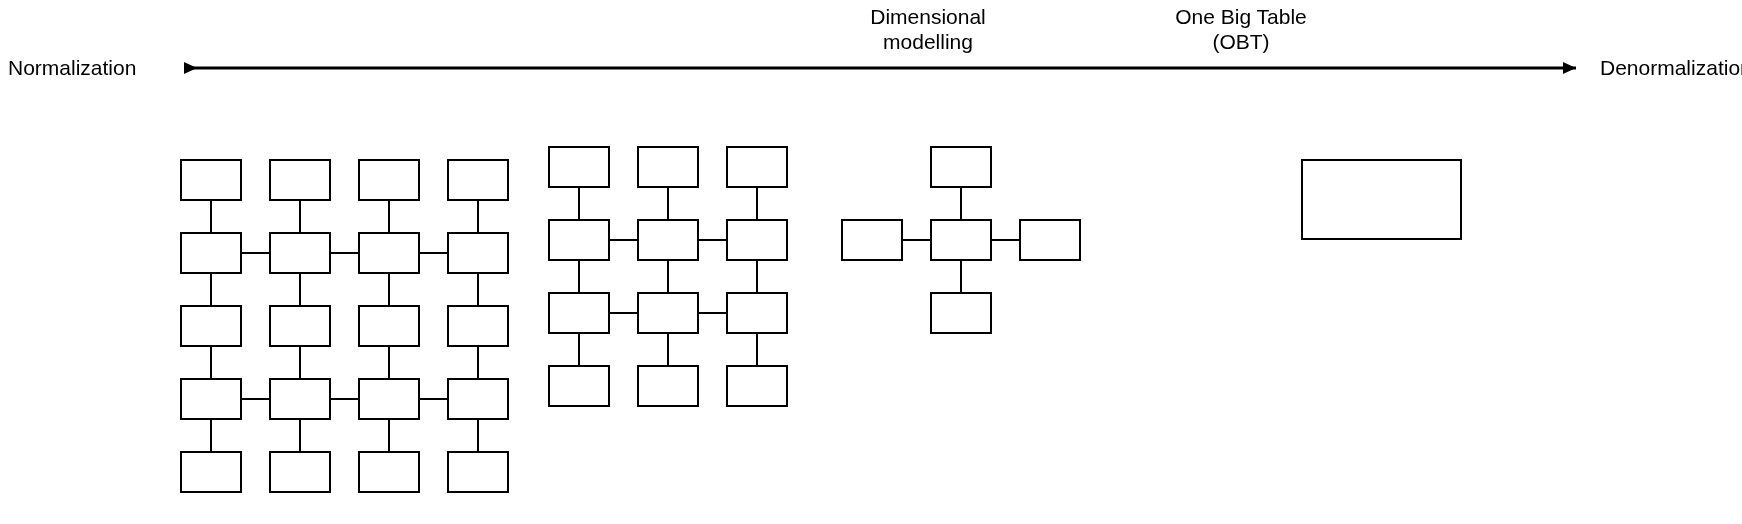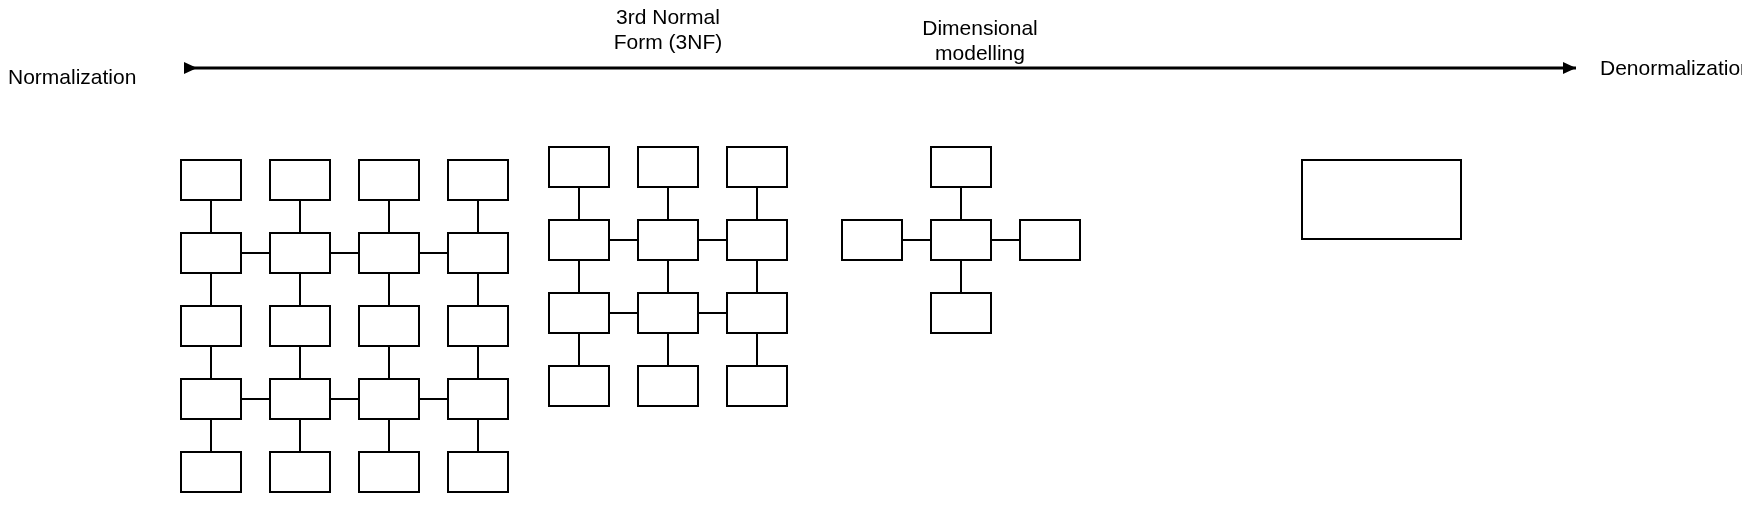--- a/index.html
+++ b/index.html
@@ -21,21 +21,21 @@
   }
 
   
   .axis-end-label {
     position: absolute;
     font-size: 21px;
     line-height: 24px;
     white-space: nowrap;
     color: #000;
   }
-  #label-normalization { left: 8px;  top: 65px; text-align: center; }
+  #label-normalization { left: 8px;  top: 56px; text-align: center; }
   #label-denormalization { left: 1600px; top: 56px; }
 
   .approach-label {
     position: absolute;
     font-size: 21px;
     line-height: 25px;
     text-align: center;
     white-space: nowrap;
     color: #000;
     transform: translateX(-50%);
@@ -77,30 +77,30 @@
 </head>
 <body>
 
 <div id="canvas">
 
   <div class="axis-end-label" id="label-normalization">Normalization</div>
 
   <div class="axis-end-label" id="label-denormalization">Denormalization</div>
 
 
-  <div class="approach-label" id="approach-label-3nf" style="left:668px; top:4px;">
-    <span class="ln">3rd Normal</span>
-    <span class="ln">Form (3NF)</span>
-  </div>
 
-  <div class="approach-label" id="approach-label-dim" style="left:980px; top:4px;margin-top:11px;">
+  <div class="approach-label" id="approach-label-dim" style="left:928px; top:4px;">
     <span class="ln">Dimensional</span>
     <span class="ln">modelling</span>
   </div>
 
+  <div class="approach-label" id="approach-label-obt" style="left:1241px; top:4px;">
+    <span class="ln">One Big Table</span>
+    <span class="ln">(OBT)</span>
+  </div>
 
   <svg id="spectrum-arrow" viewBox="0 0 1420 36">
     <defs>
       <marker id="arrow-left" markerWidth="14" markerHeight="12" refX="13" refY="6" orient="auto-start-reverse" markerUnits="userSpaceOnUse">
         <path d="M13,0 L0,6 L13,12 Z" fill="#000000"></path>
       </marker>
       <marker id="arrow-right" markerWidth="14" markerHeight="12" refX="13" refY="6" orient="auto" markerUnits="userSpaceOnUse">
         <path d="M0,0 L13,6 L0,12 Z" fill="#000000"></path>
       </marker>
     </defs>

